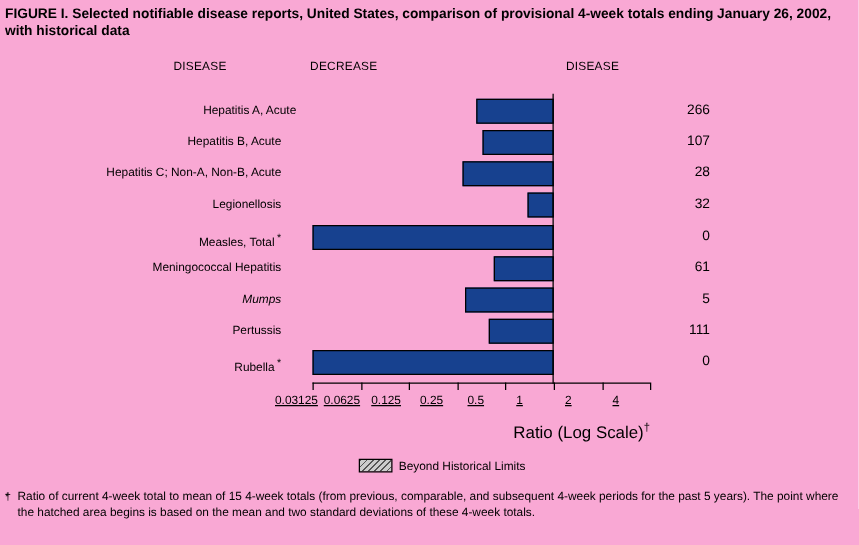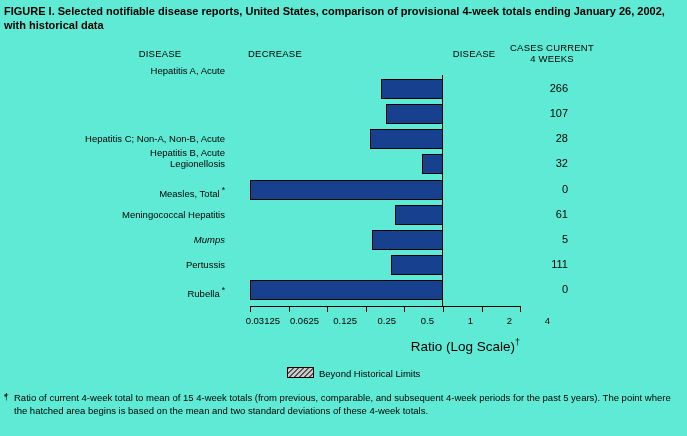--- a/index.html
+++ b/index.html
@@ -2,21 +2,21 @@
 <html><head>
 <meta charset="utf-8">
 <style>
   * { margin: 0; padding: 0; box-sizing: border-box; }
   html, body { background: #fff; }
   body {
     width: 687px; height: 436px;
     font-family: "Liberation Sans", sans-serif;
     color: #000;
   }
-  .figure { position: relative; width: 687px; height: 436px; background: #5eead4; overflow: hidden; }
+  .figure { position: relative; width: 687px; height: 436px; background: #f9a8d4; overflow: hidden; }
 
   .title {
     position: absolute; left: 4px; top: 4px; width: 682px;
     font-size: 11px; line-height: 14px; font-weight: bold;
   }
 
   .col-header {
     position: absolute; font-size: 9.5px; line-height: 11px; text-align: center;
     letter-spacing: 0.2px;
   }
@@ -37,21 +37,21 @@
   }
 
   .count {
     position: absolute; left: 520px; width: 48px; text-align: right;
     font-size: 11px; line-height: 13px;
   }
 
   .axis-line { position: absolute; left: 250px; top: 306px; width: 270px; height: 1px; background: #000; }
   .baseline  { position: absolute; left: 442px; top: 75px; width: 1px; height: 232px; background: #000; }
   .tick      { position: absolute; top: 306px; width: 1px; height: 6px; background: #000; }
-  .tick-label{ position: absolute; top: 315px; width: 60px; text-align: right; font-size: 9.5px; }
+  .tick-label{ position: absolute; top: 315px; width: 60px; text-align: left; font-size: 9.5px; text-decoration: underline; }
 
   .axis-title {
     position: absolute; left: 250px; top: 337px; width: 270px; text-align: right;
     font-size: 13.5px;
   }
   .axis-title sup { font-size: 9px; }
 
   .legend-box {
     position: absolute; left: 287px; top: 367px; width: 27px; height: 11px;
     border: 1px solid #000;
@@ -66,30 +66,26 @@
 </head>
 <body>
 
 <div class="figure">
 
   <div class="title">FIGURE I. Selected notifiable disease reports, United States, comparison of provisional 4-week totals ending January 26, 2002, with historical data</div>
 
   <div class="col-header h-disease">DISEASE</div>
   <div class="col-header h-decrease">DECREASE</div>
   <div class="col-header h-increase">DISEASE</div>
-  <div class="col-header h-cases">
-    <div>CASES CURRENT</div>
-    <div>4 WEEKS</div>
-  </div>
 
   <div>
-      <div class="disease-label" style="top: 65px;">Hepatitis A, Acute</div>
+      <div class="disease-label" style="top: 83px; margin-left: 12px;">Hepatitis A, Acute</div>
       <div class="bar" style="top: 79px; left: 381px; width: 62px; background: rgb(23, 65, 143);"></div>
       <div class="count" style="top: 82px;">266</div>
-      <div class="disease-label" style="top: 108px; margin-top: 39px;">Hepatitis B, Acute</div>
+      <div class="disease-label" style="top: 108px;">Hepatitis B, Acute</div>
       <div class="bar" style="top: 104px; left: 386px; width: 57px; background: rgb(23, 65, 143);"></div>
       <div class="count" style="top: 107px;">107</div>
       <div class="disease-label" style="top: 133px;">Hepatitis C; Non-A, Non-B, Acute</div>
       <div class="bar" style="top: 129px; left: 370px; width: 73px; background: rgb(23, 65, 143);"></div>
       <div class="count" style="top: 132px;">28</div>
       <div class="disease-label" style="top: 158px;">Legionellosis</div>
       <div class="bar" style="top: 154px; left: 422px; width: 21px; background: rgb(23, 65, 143);"></div>
       <div class="count" style="top: 157px;">32</div>
       <div class="disease-label" style="top: 184px;">Measles, Total<sup>*</sup></div>
       <div class="bar" style="top: 180px; left: 250px; width: 193px; background: rgb(23, 65, 143);"></div>

